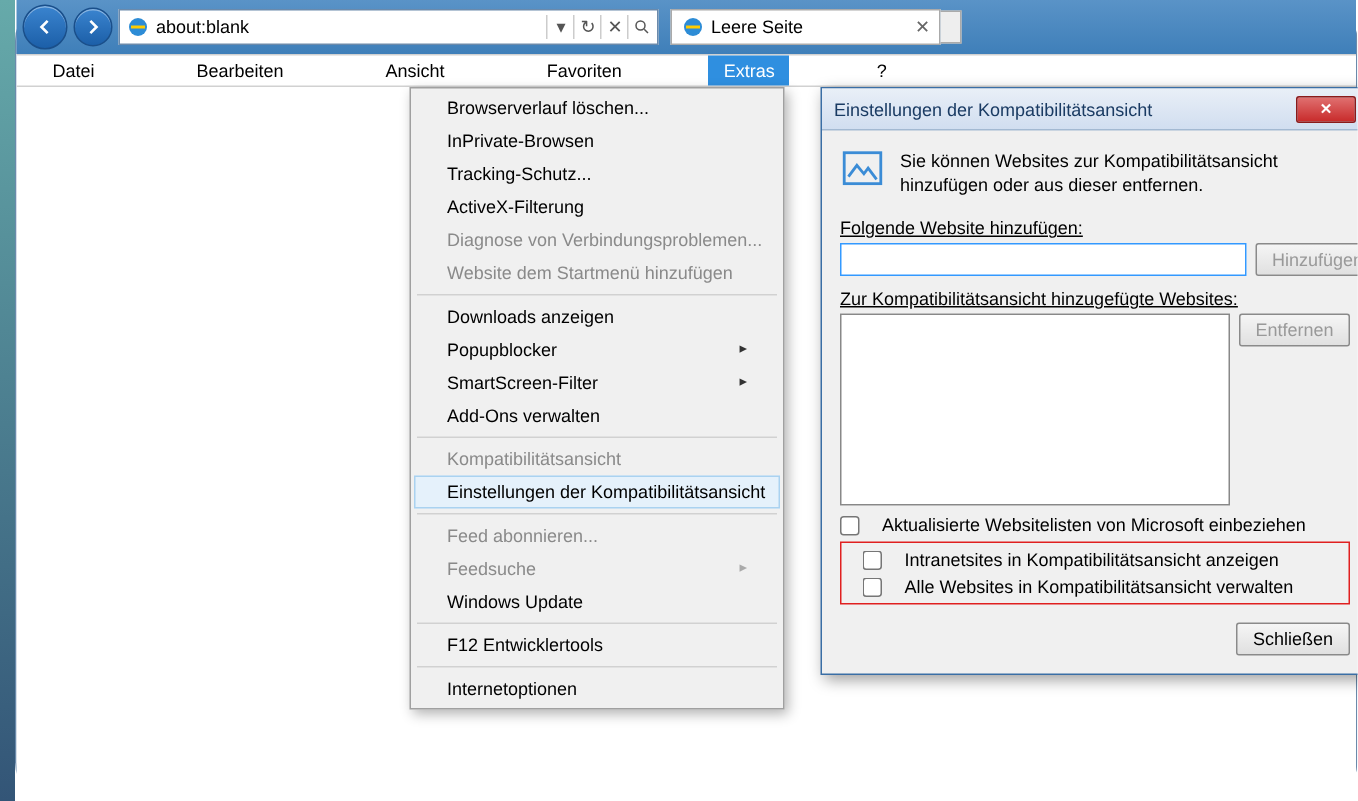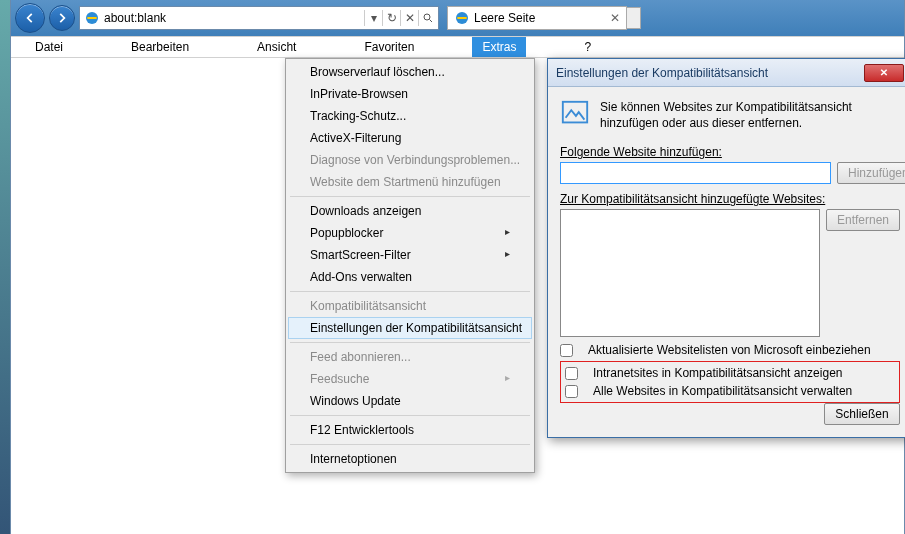--- a/index.html
+++ b/index.html
@@ -15,21 +15,21 @@
   .addr-icons { display: flex; gap: 2px; }
   .addr-icons span { width: 16px; height: 16px; display: inline-flex; align-items: center; justify-content: center; color: #555; cursor: pointer; border-left: 1px solid #ccc; padding-left: 3px; }
   .tab-strip { display: flex; align-items: center; margin-left: 4px; }
   .tab { display: flex; align-items: center; background: #fff; border: 1px solid #aaa; height: 24px; padding: 0 6px; gap: 4px; min-width: 180px; }
   .tab-close { color: #666; cursor: pointer; margin-left: auto; }
   .new-tab { width: 14px; height: 22px; border: 1px solid #aaa; border-left: none; background: #eee; }
   .menu-bar { display: flex; background: #fff; border-top: 1px solid #d1d1d1; border-bottom: 1px solid #d1d1d1; height: 22px; align-items: stretch; padding-left: 14px; gap: 48px; }
   .menu-item { padding: 0 10px; display: flex; align-items: center; cursor: pointer; }
   .menu-item.active { background: #2f8fe0; color: #fff; }
   .content { position: relative; background: #fff; height: 476px; }
-  .dropdown { position: absolute; top: 0; left: 274px; width: 250px; background: #f0f0f0; border: 1px solid #a0a0a0; box-shadow: 2px 3px 8px rgba(0,0,0,0.3); padding: 2px; }
+  .dropdown { position: absolute; top: 0; left: 262px; width: 250px; background: #f0f0f0; border: 1px solid #a0a0a0; box-shadow: 2px 3px 8px rgba(0,0,0,0.3); padding: 2px; }
   .dropdown .mi { padding: 4px 22px; cursor: pointer; white-space: nowrap; color: #000; }
   .dropdown .mi.disabled { color: #8a8a8a; cursor: default; }
   .dropdown .mi.highlight { border: 1px solid #aad2f0; background: #e5f1fb; padding: 3px 21px; }
   .dropdown .sep { height: 1px; background: #d1d1d1; margin: 3px 2px; }
   .dropdown .arrow::after { content: "▸"; float: right; font-size: 10px; color: #333; }
   .dropdown .mi.disabled.arrow::after { color: #aaa; }
   .dialog { position: absolute; top: 0; left: 536px; width: 366px; background: #f0f0f0; border: 1px solid #3a6ea5; box-shadow: 2px 3px 10px rgba(0,0,0,0.4); }
   .dlg-title { background: linear-gradient(#e9eff7,#d1def0); height: 28px; display: flex; align-items: center; padding: 0 8px; border-bottom: 1px solid #a3b9d2; }
   .dlg-title span { flex: 1; color: #1a3b63; }
   .dlg-close { width: 40px; height: 18px; background: linear-gradient(#e07070,#c82b2b); border: 1px solid #8a1a1a; border-radius: 2px; display: flex; align-items: center; justify-content: center; color: #fff; cursor: pointer; font-weight: bold; font-size: 10px; }
@@ -38,32 +38,32 @@
   .info-icon { width: 30px; height: 30px; flex-shrink: 0; }
   .field-row { display: flex; gap: 6px; align-items: center; margin-bottom: 4px; }
   .field-row input[type=text] { flex: 1; border: 1px solid #7a9cc6; height: 22px; padding: 0 4px; outline: none; }
   .text-input-focus { border: 1px solid #3399ff !important; }
   .btn { border: 1px solid #8a8a8a; background: linear-gradient(#f5f5f5,#e0e0e0); height: 22px; padding: 0 10px; cursor: pointer; border-radius: 2px; }
   .btn:disabled { color: #999; }
   .listbox { border: 1px solid #888; background: #fff; height: 128px; width: 271px; margin-bottom: 4px; }
   .list-row { display:flex; gap:6px; align-items:flex-start; }
   .chk-row { display: flex; align-items: center; gap: 15px; padding: 2px 0; }
   .chk-row input { width: 13px; height: 13px; }
-  .red-box { border: 1.5px solid #e02020; padding: 2px 4px; margin: 2px 0 0 0; }
+  .red-box { border: 1.5px solid #e02020; padding: 2px 14px; margin: 2px 0 12px 0; }
   .dlg-footer { display: flex; justify-content: flex-end; }
   .dlg-footer .btn { min-width: 76px; }
   label.lbl { display: block; margin: 8px 0 3px 0; text-decoration: underline; }
   .left-decor { position:absolute; left:0; top:0; width:10px; height:534px; background:linear-gradient(#6aa,#357); }
 </style>
 </head>
 <body>
 
 <div class="left-decor"></div>
 
-<div class="browser-frame" style="margin-left:10px;">
+<div class="browser-frame" style="margin-left:10px;border-radius:27px;">
   <div class="nav-bar">
     <div class="nav-btn">
       <svg viewBox="0 0 24 24" fill="none" stroke="white" stroke-width="3">
           <path d="M15 5l-7 7 7 7"></path>
         </svg>
     </div>
     <div class="nav-btn small">
       <svg viewBox="0 0 24 24" fill="none" stroke="white" stroke-width="3">
           <path d="M9 5l7 7-7 7"></path>
         </svg>

